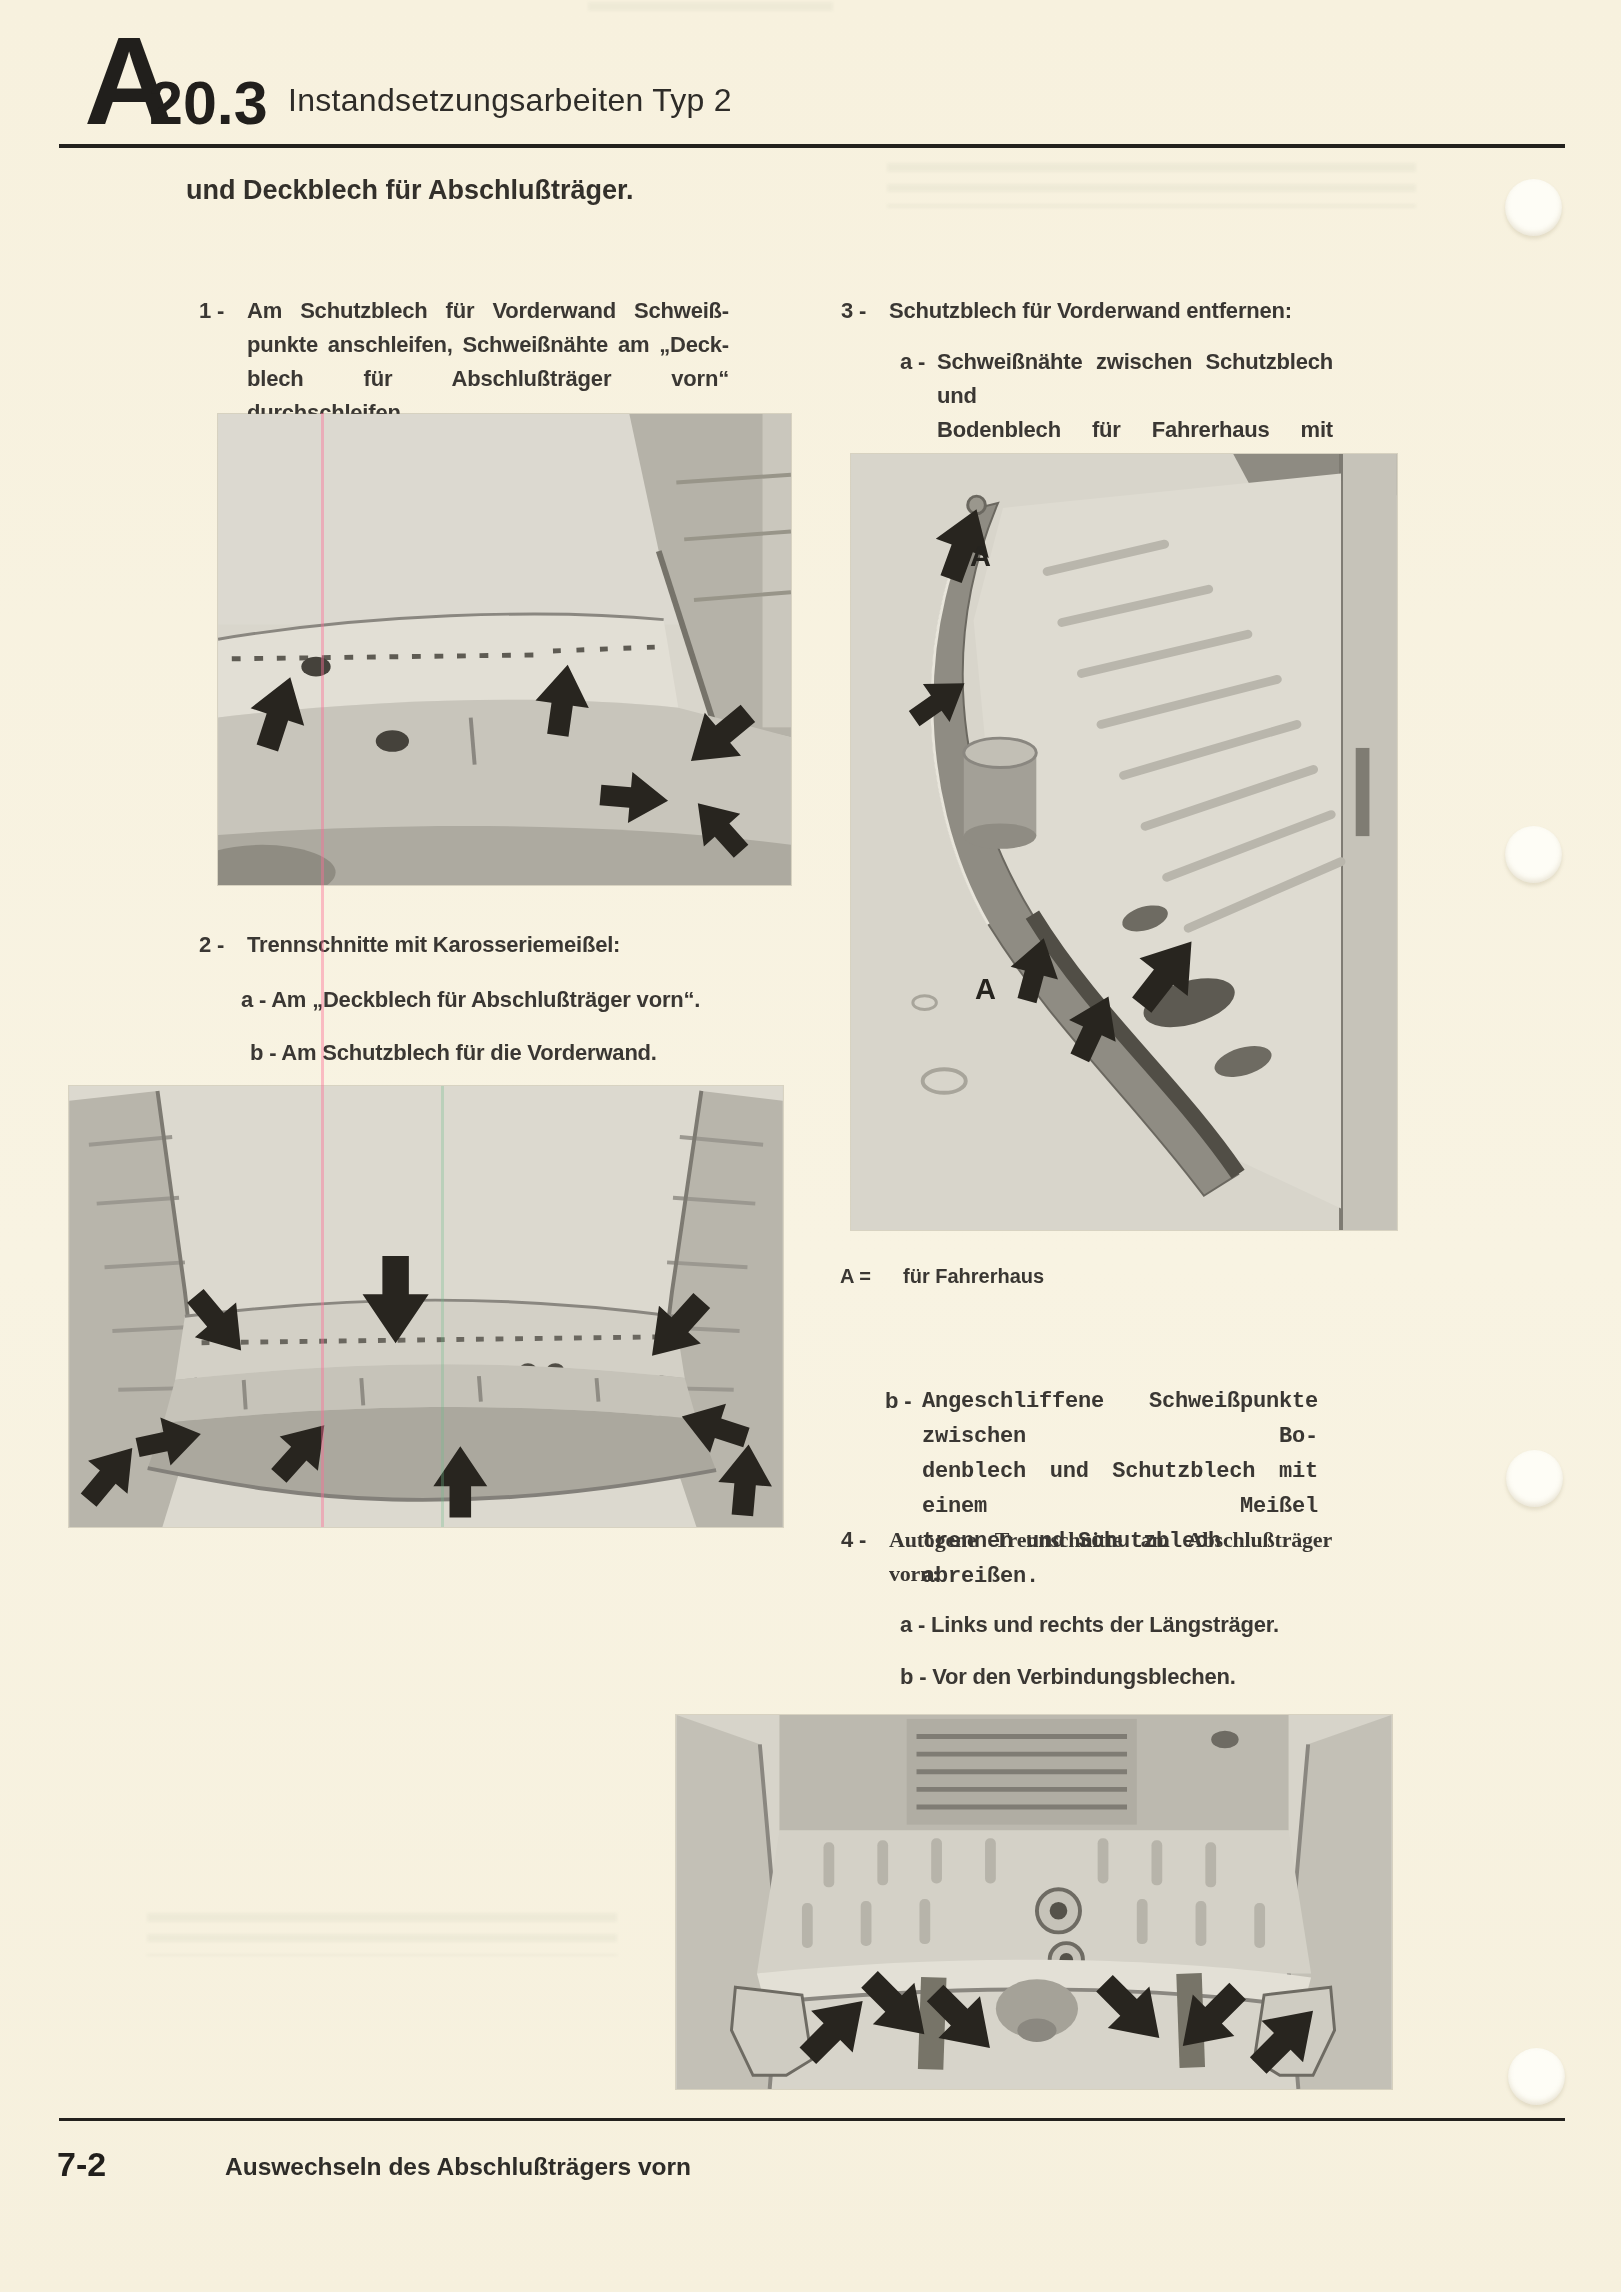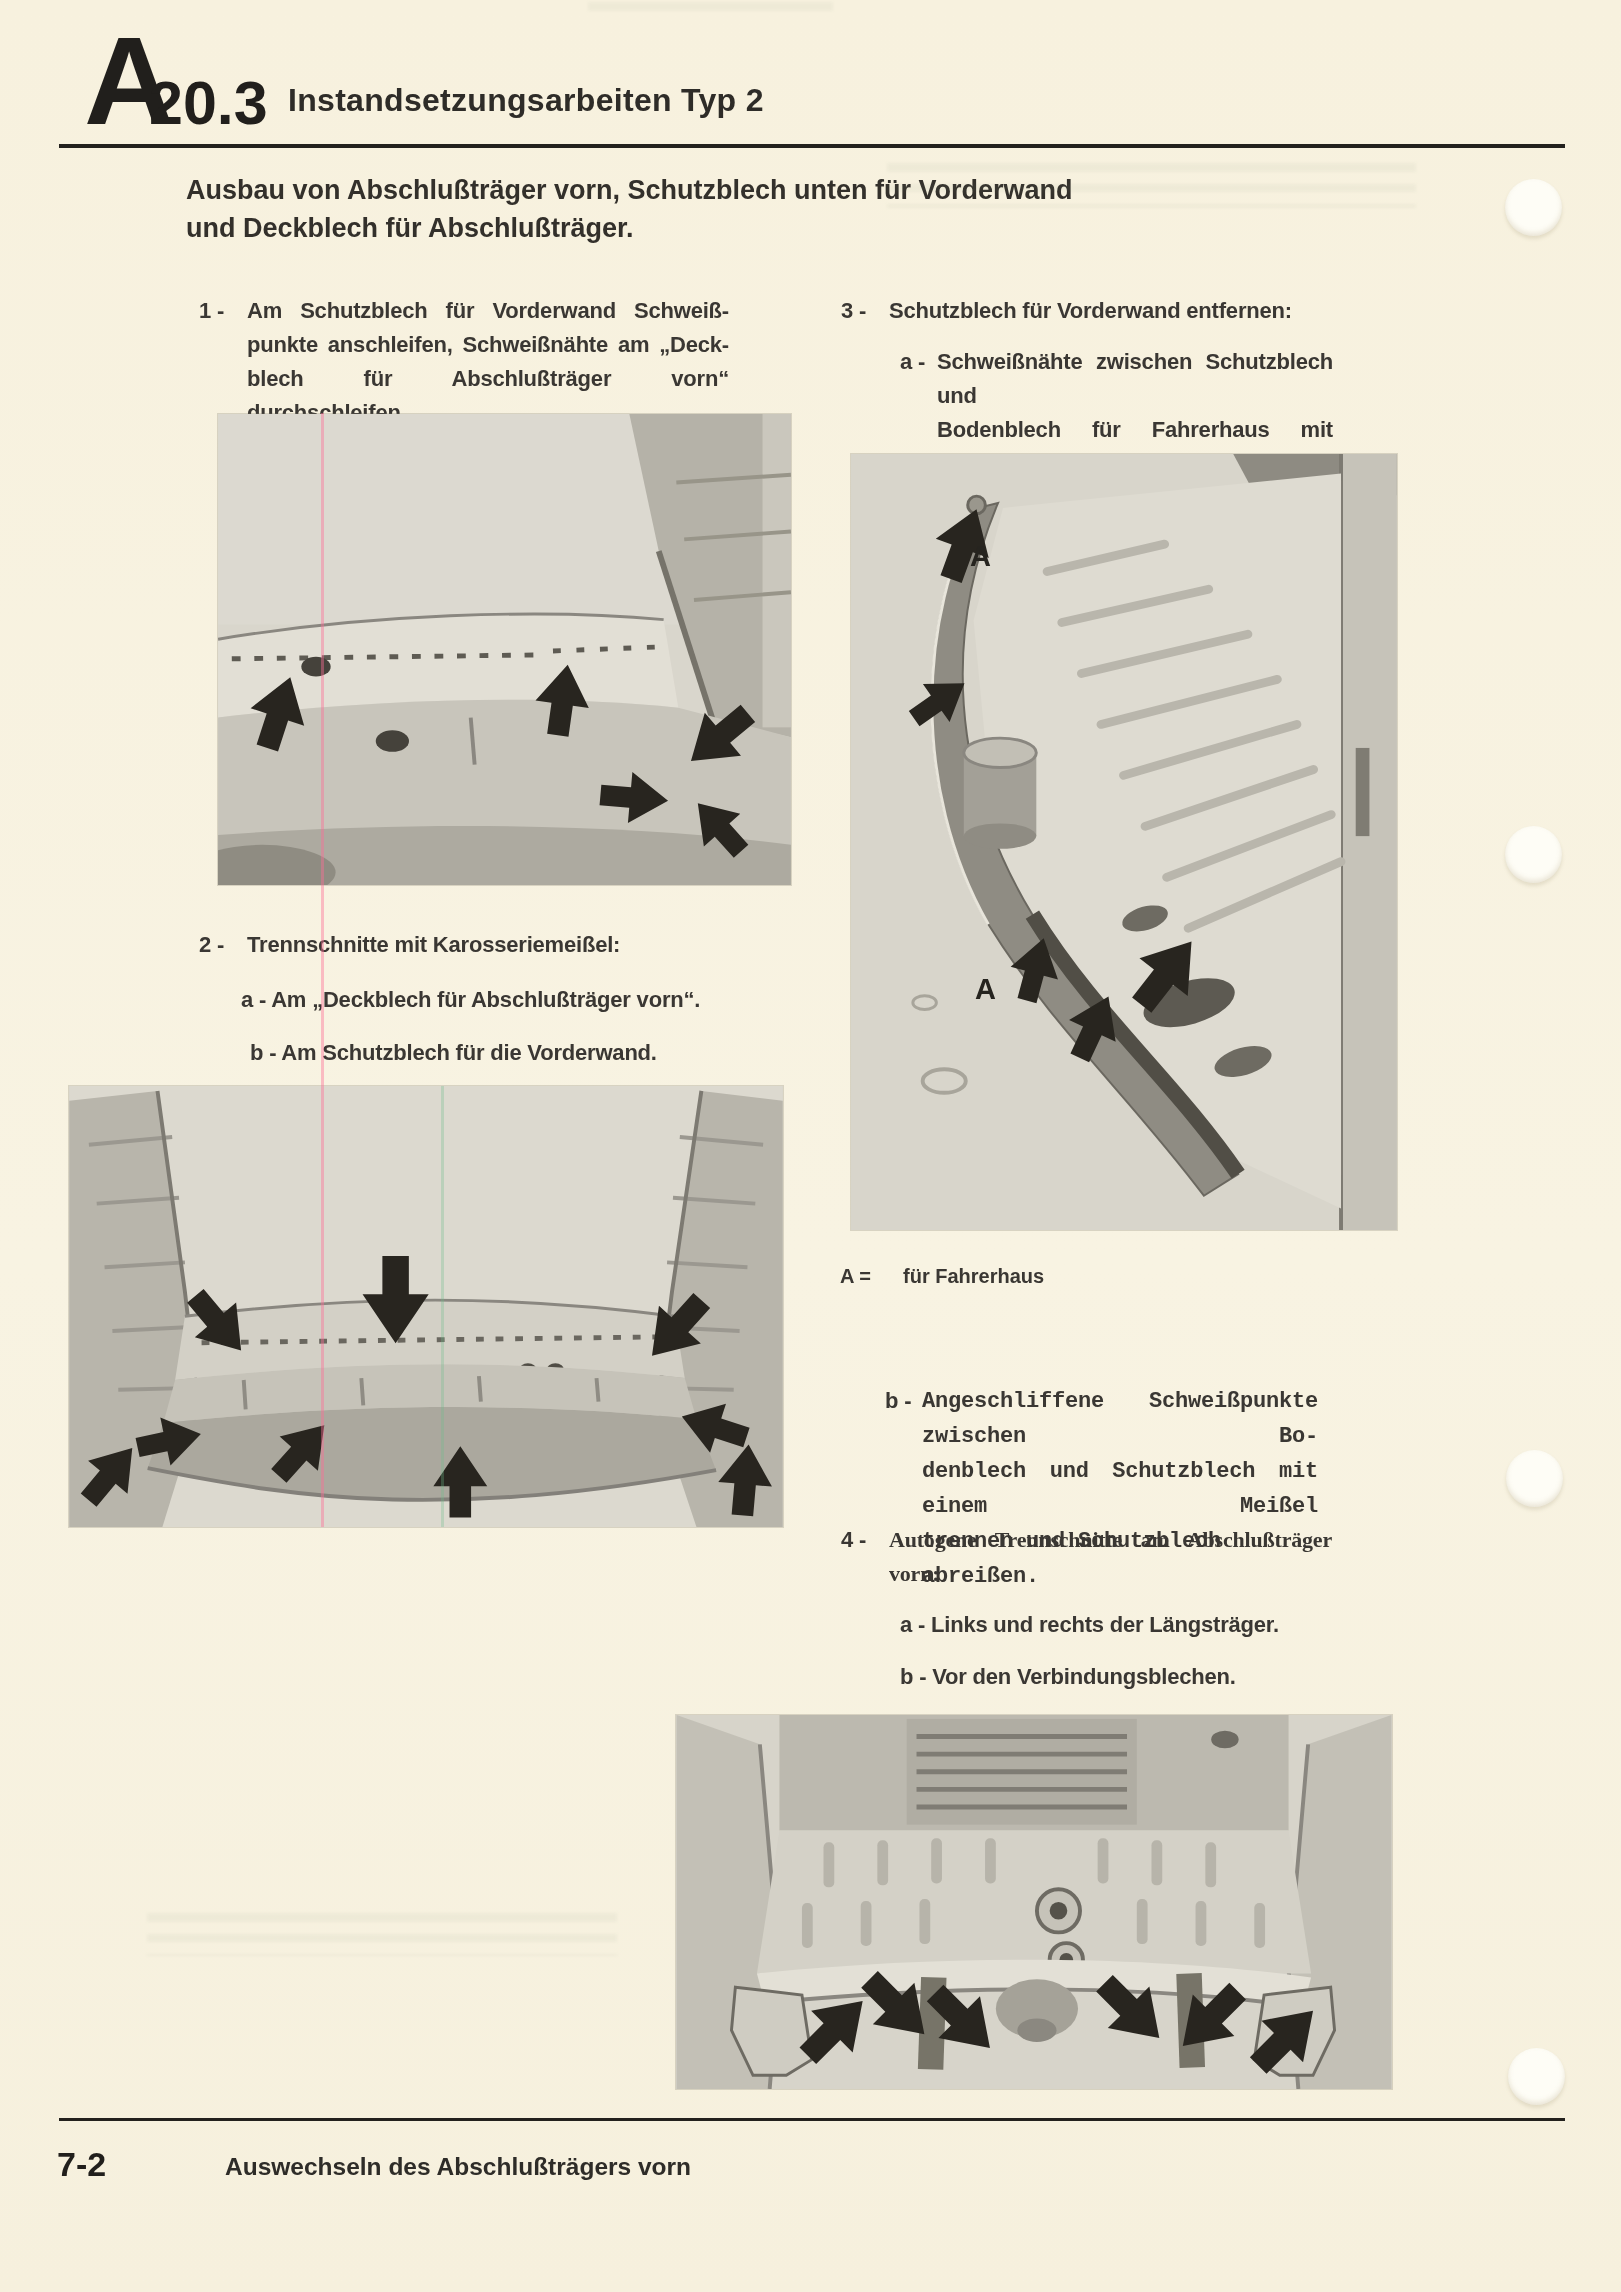--- a/index.html
+++ b/index.html
@@ -1,21 +1,21 @@
 <!DOCTYPE html>
 <html><head>
 <meta charset="utf-8">
 <style>
   html,body{margin:0;padding:0;background:#efe9d6;}
   .page{position:relative;width:1621px;height:2293px;background:linear-gradient(180deg,#f7f1de 0%,#f8f3e2 55%,#f6f0dd 100%);overflow:hidden;font-family:"Liberation Sans",sans-serif;color:#34312c;font-weight:700;}
   .abs{position:absolute;}
   
   .code-letter{left:84px;top:27.4px;font-size:125px;line-height:108px;color:#211f1c;letter-spacing:-2px;}
   .code-number{left:149px;top:74px;font-size:61px;line-height:59px;color:#211f1c;}
-  .header-title{left:288px;top:82px;font-size:32px;color:#2e2c28;font-weight:700;letter-spacing:0.3px;}
+  .header-title{left:288px;top:82px;font-size:32px;color:#2e2c28;font-weight:400;letter-spacing:0.3px;}
   .rule{background:#23211d;height:3.9px;left:59px;width:1506px;}
   .rule-top{top:144px;}
   .rule-bottom{top:2118px;height:2.9px;}
   
   .intro{left:186px;top:171px;font-size:27px;line-height:38px;color:#33302b;}
   
   .body-text{font-size:22px;line-height:34px;letter-spacing:-0.2px;color:#3a3733;}
   .step-row{display:flex;}
   .num{flex:0 0 48px;}
   .just{text-align:justify;text-align-last:justify;}
@@ -63,21 +63,20 @@
 <body>
 
 <div class="page">
 
   <div class="abs code-letter">A</div>
   <div class="abs code-number">20.3</div>
   <div class="abs header-title">Instandsetzungsarbeiten Typ 2</div>
   <div class="abs rule rule-top"></div>
 
   <div class="abs intro">
-    <div>Ausbau von Abschlußträger vorn, Schutzblech unten für Vorderwand</div>
     <div>und Deckblech für Abschlußträger.</div>
   </div>
 
   <div class="abs body-text step-row step1">
     <span class="num">1 -</span>
     <span class="lines">
       <span class="lines just">Am Schutzblech für Vorderwand Schweiß-</span>
       <span class="lines just">punkte anschleifen, Schweißnähte am „Deck-</span>
       <span class="lines just">blech für Abschlußträger vorn“ durchschleifen.</span>
     </span>

